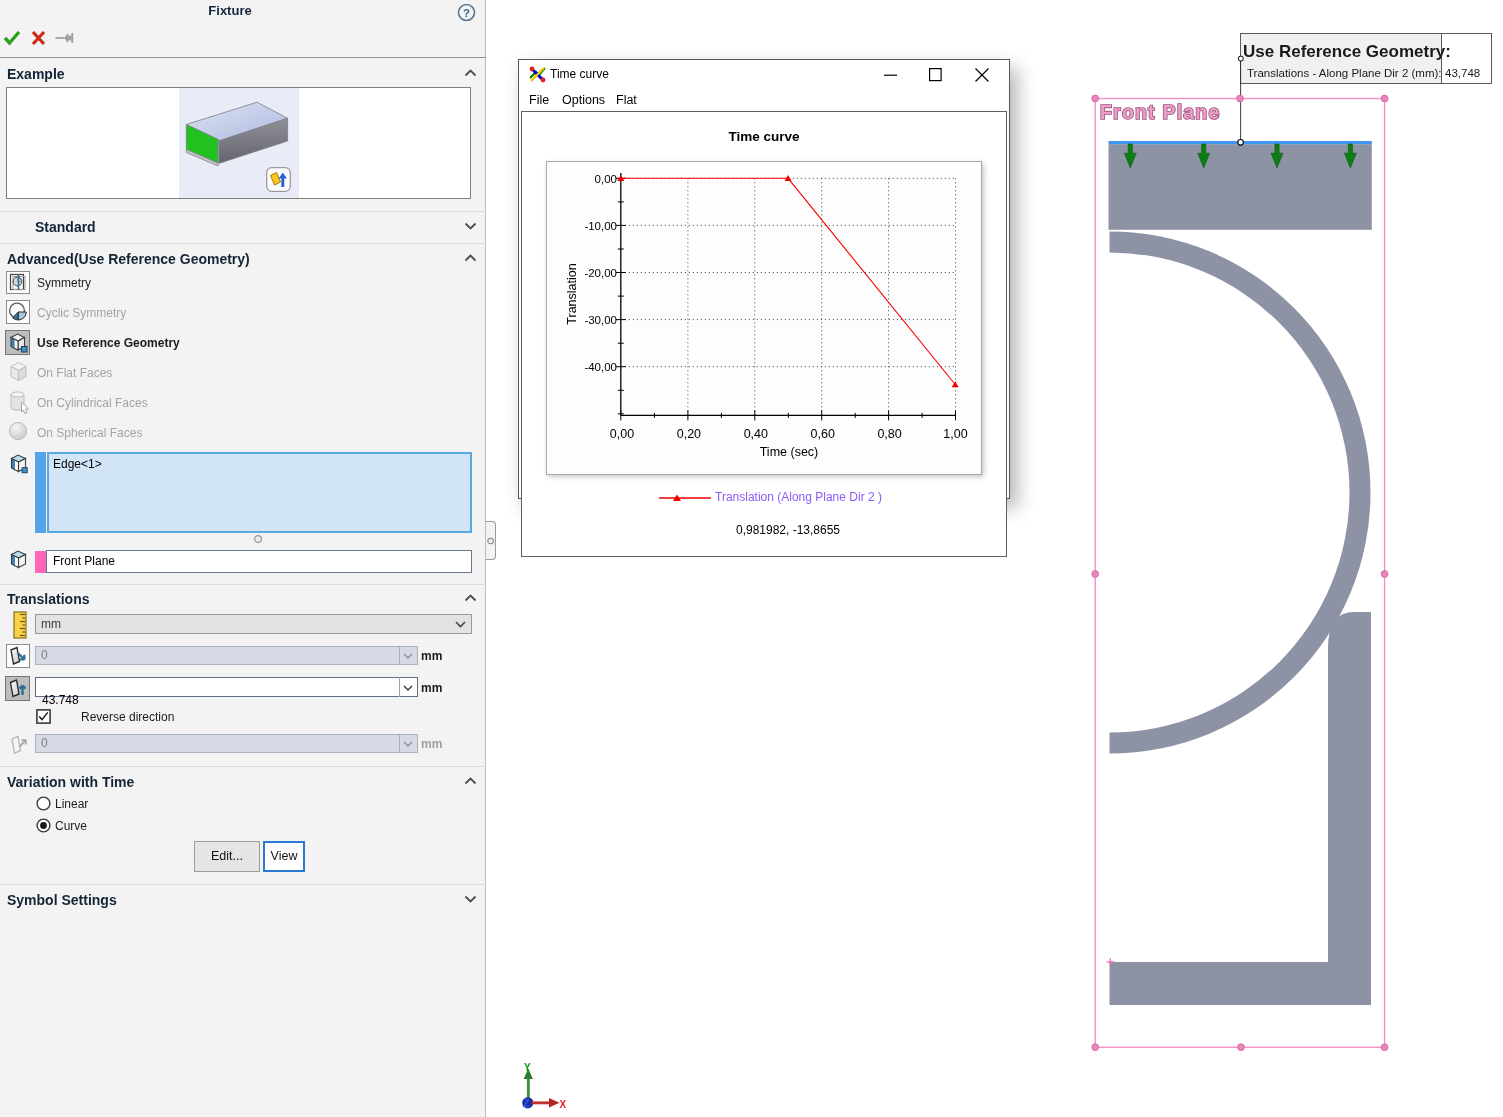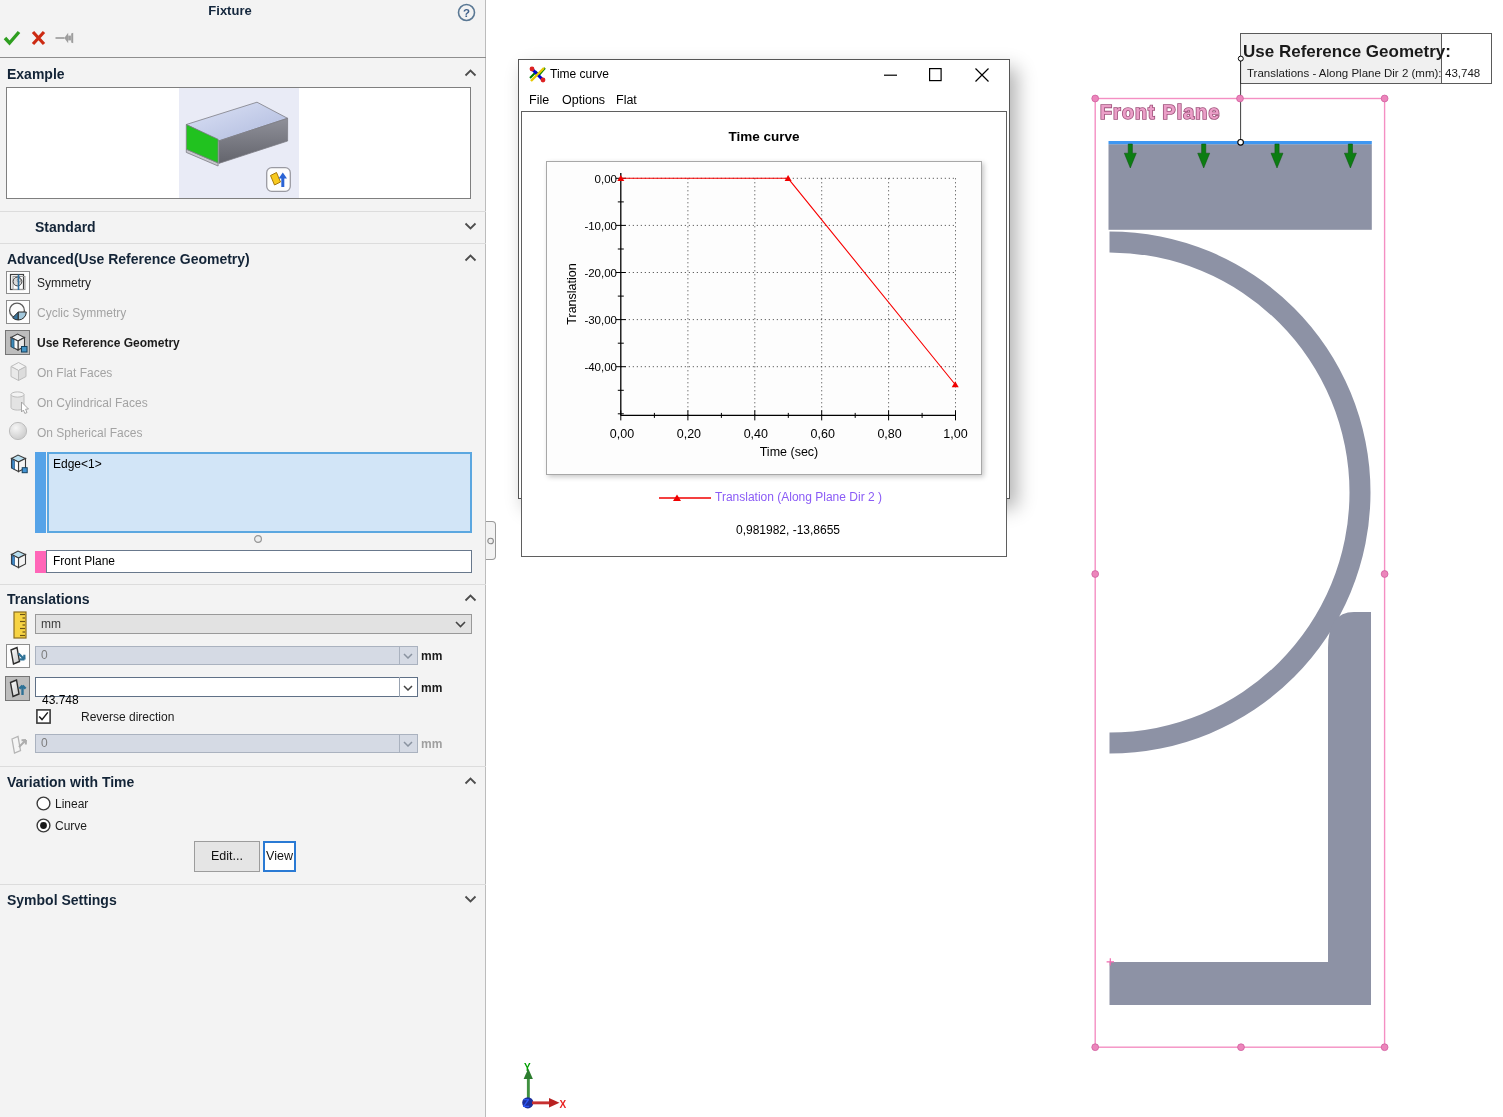--- a/index.html
+++ b/index.html
@@ -239,21 +239,21 @@
 <svg class="abs" style="left:36px;top:796px;" width="15" height="15" viewBox="0 0 15 15">
     <circle cx="7.5" cy="7.5" r="6.4" fill="#fff" stroke="#3a3a3a" stroke-width="1.4"></circle>
   </svg>
 <div class="abs lbl" style="left:55px;top:797px;">Linear</div>
 <svg class="abs" style="left:36px;top:818px;" width="15" height="15" viewBox="0 0 15 15">
     <circle cx="7.5" cy="7.5" r="6.4" fill="#fff" stroke="#3a3a3a" stroke-width="1.4"></circle>
     <circle cx="7.5" cy="7.5" r="3.4" fill="#1a1a1a"></circle>
   </svg>
 <div class="abs lbl" style="left:55px;top:819px;">Curve</div>
 <div class="abs" style="left:194px;top:841px;width:66px;height:31px;background:#e5e5e5;border:1px solid #9c9c9c;box-sizing:border-box;text-align:center;line-height:29px;font-size:12.5px;color:#111;">Edit...</div>
-<div class="abs" style="left:263px;top:841px;width:33px;height:31px;background:#fff;border:2px solid #2a7ad4;box-sizing:border-box;text-align:center;line-height:27px;font-size:12.5px;color:#111;">View</div>
+<div class="abs" style="left:263px;top:841px;width:42px;height:31px;background:#fff;border:2px solid #2a7ad4;box-sizing:border-box;text-align:center;line-height:27px;font-size:12.5px;color:#111;">View</div>
 <div class="sep" style="top:884px;"></div>
 
 <div class="abs hdr" style="left:7px;top:892px;">Symbol Settings</div>
 <svg class="chev" style="top:895px;" viewBox="0 0 13 8">
     <path d="M1.5 1.5 L6.5 6.5 L11.5 1.5" fill="none" stroke="#4d4d4d" stroke-width="1.8"></path>
   </svg>
 
 <div class="abs" style="left:518px;top:59px;width:492px;height:440px;background:#ffffff;border:1px solid #565656;box-sizing:border-box;box-shadow:7px 9px 18px rgba(0,0,0,0.30);">
 
   <svg class="abs" style="left:9px;top:5px;" width="19" height="19" viewBox="0 0 19 19">

